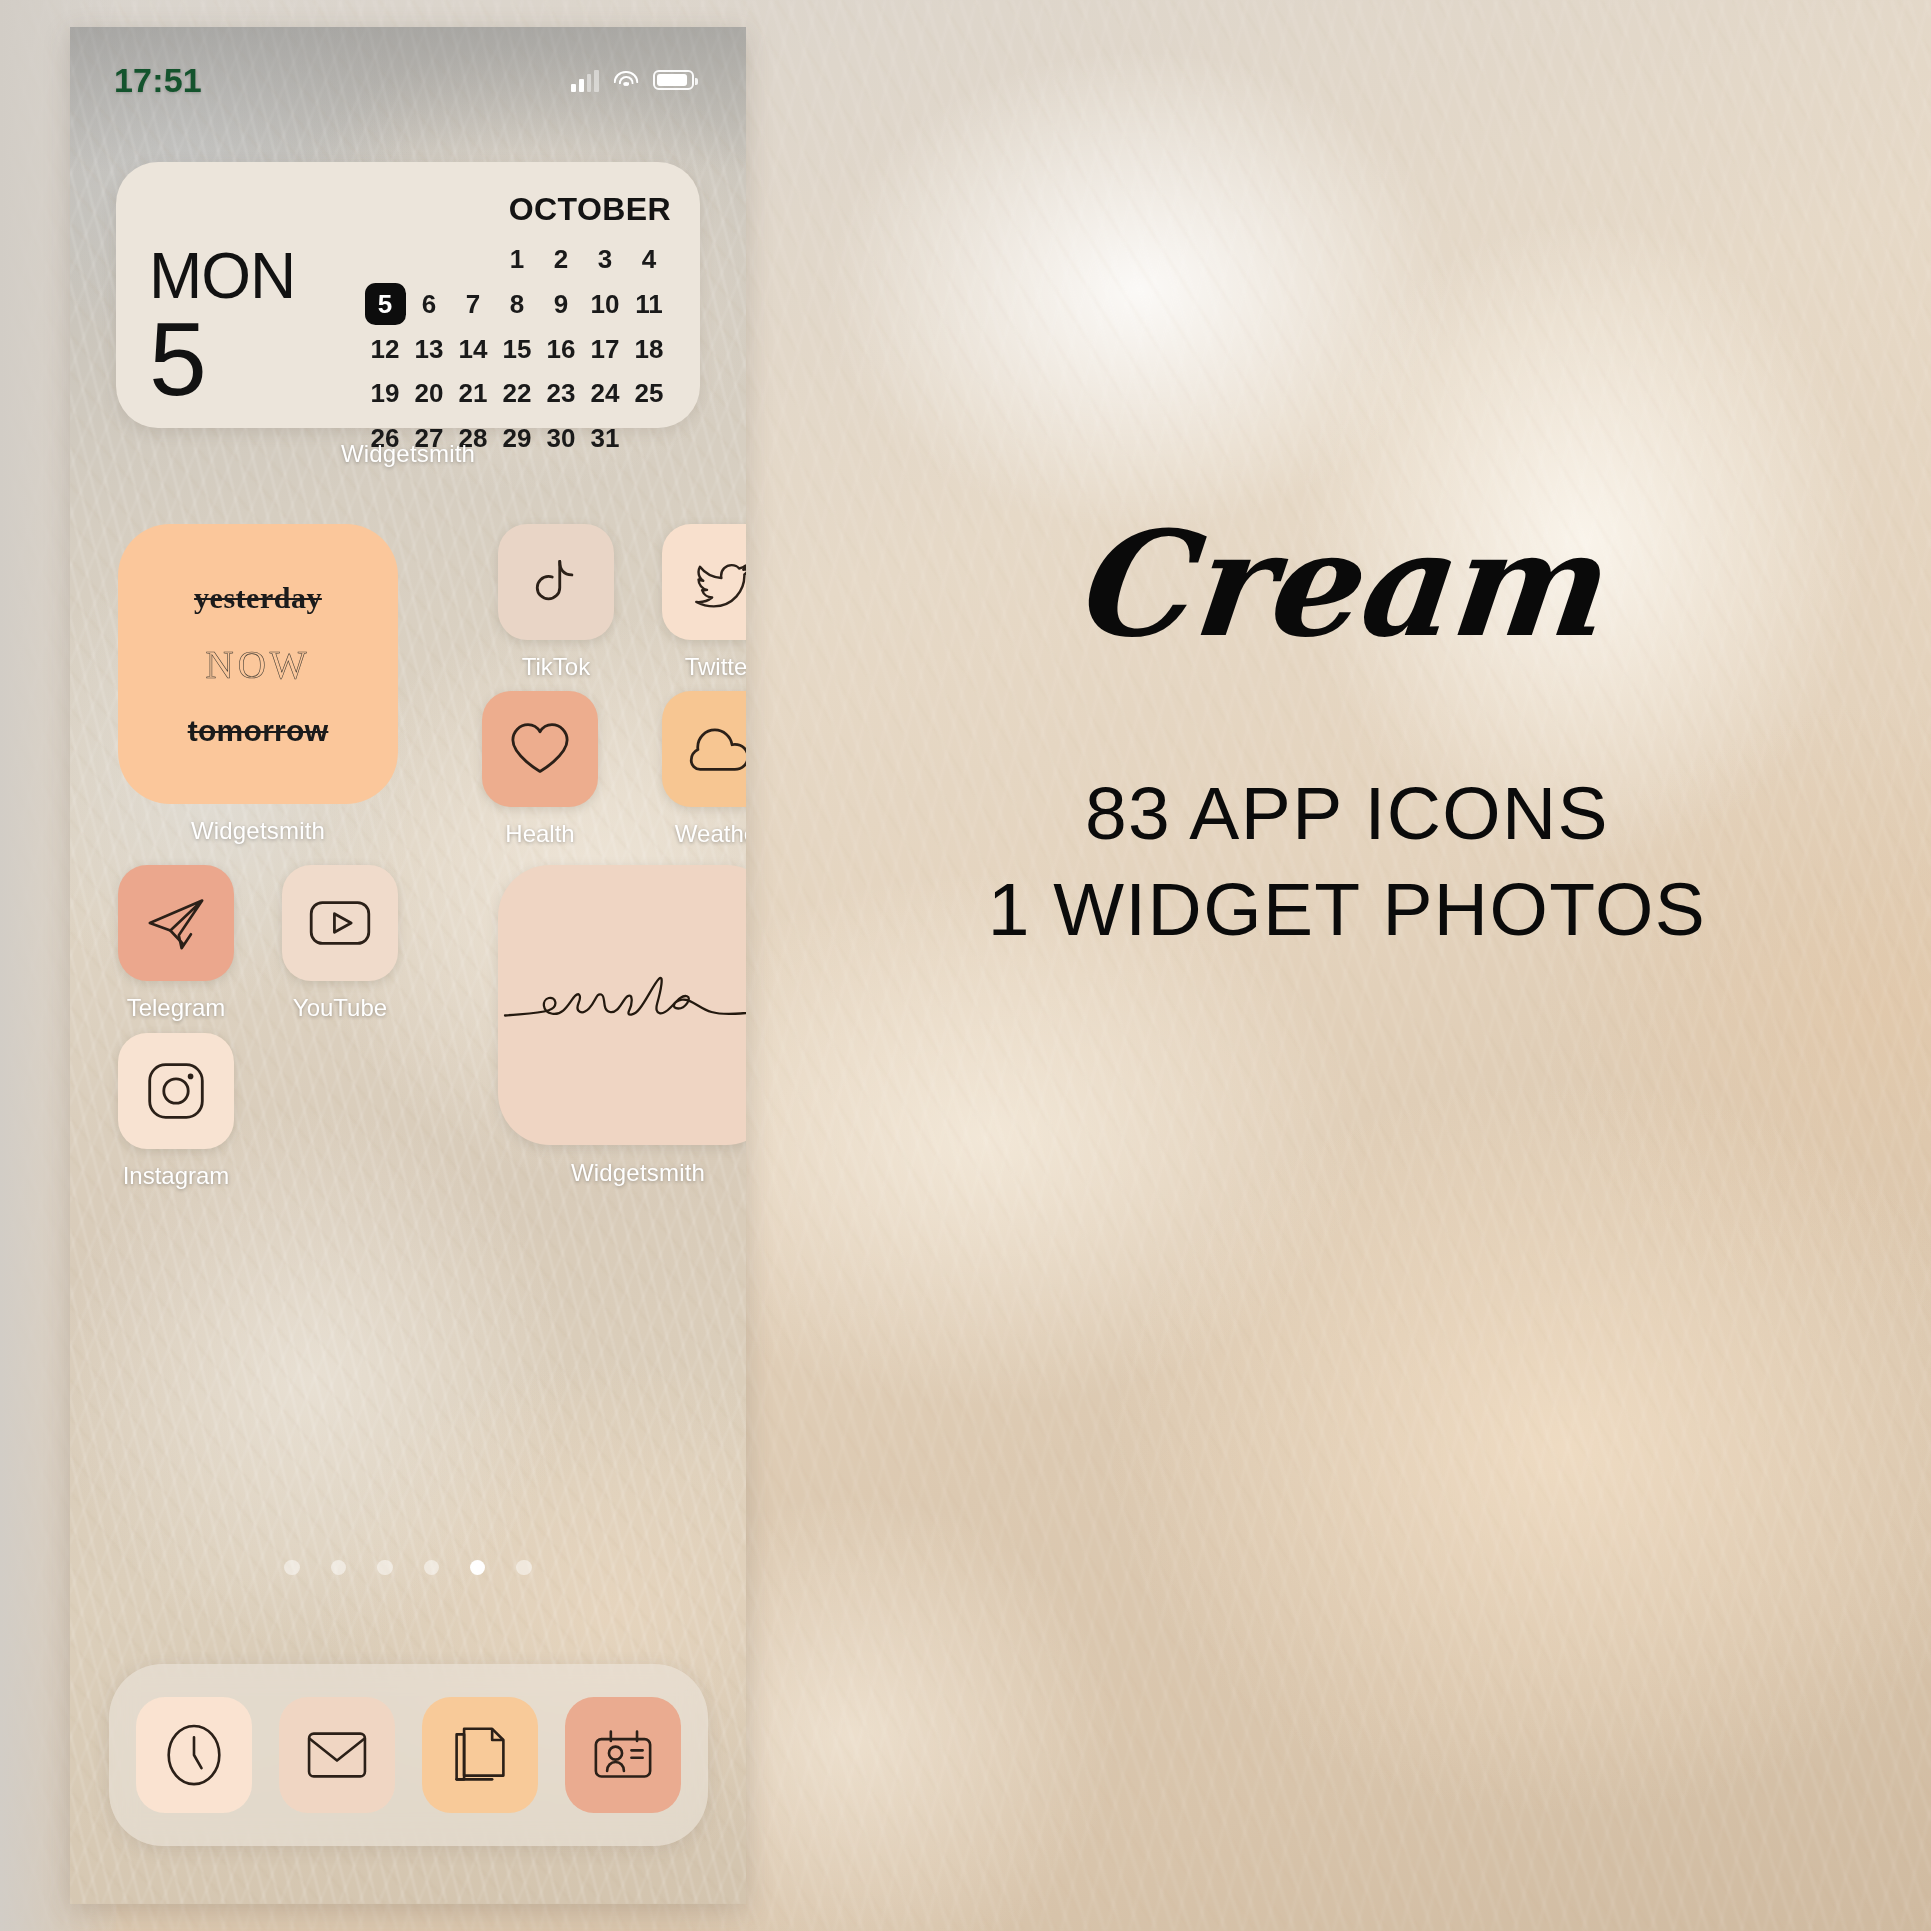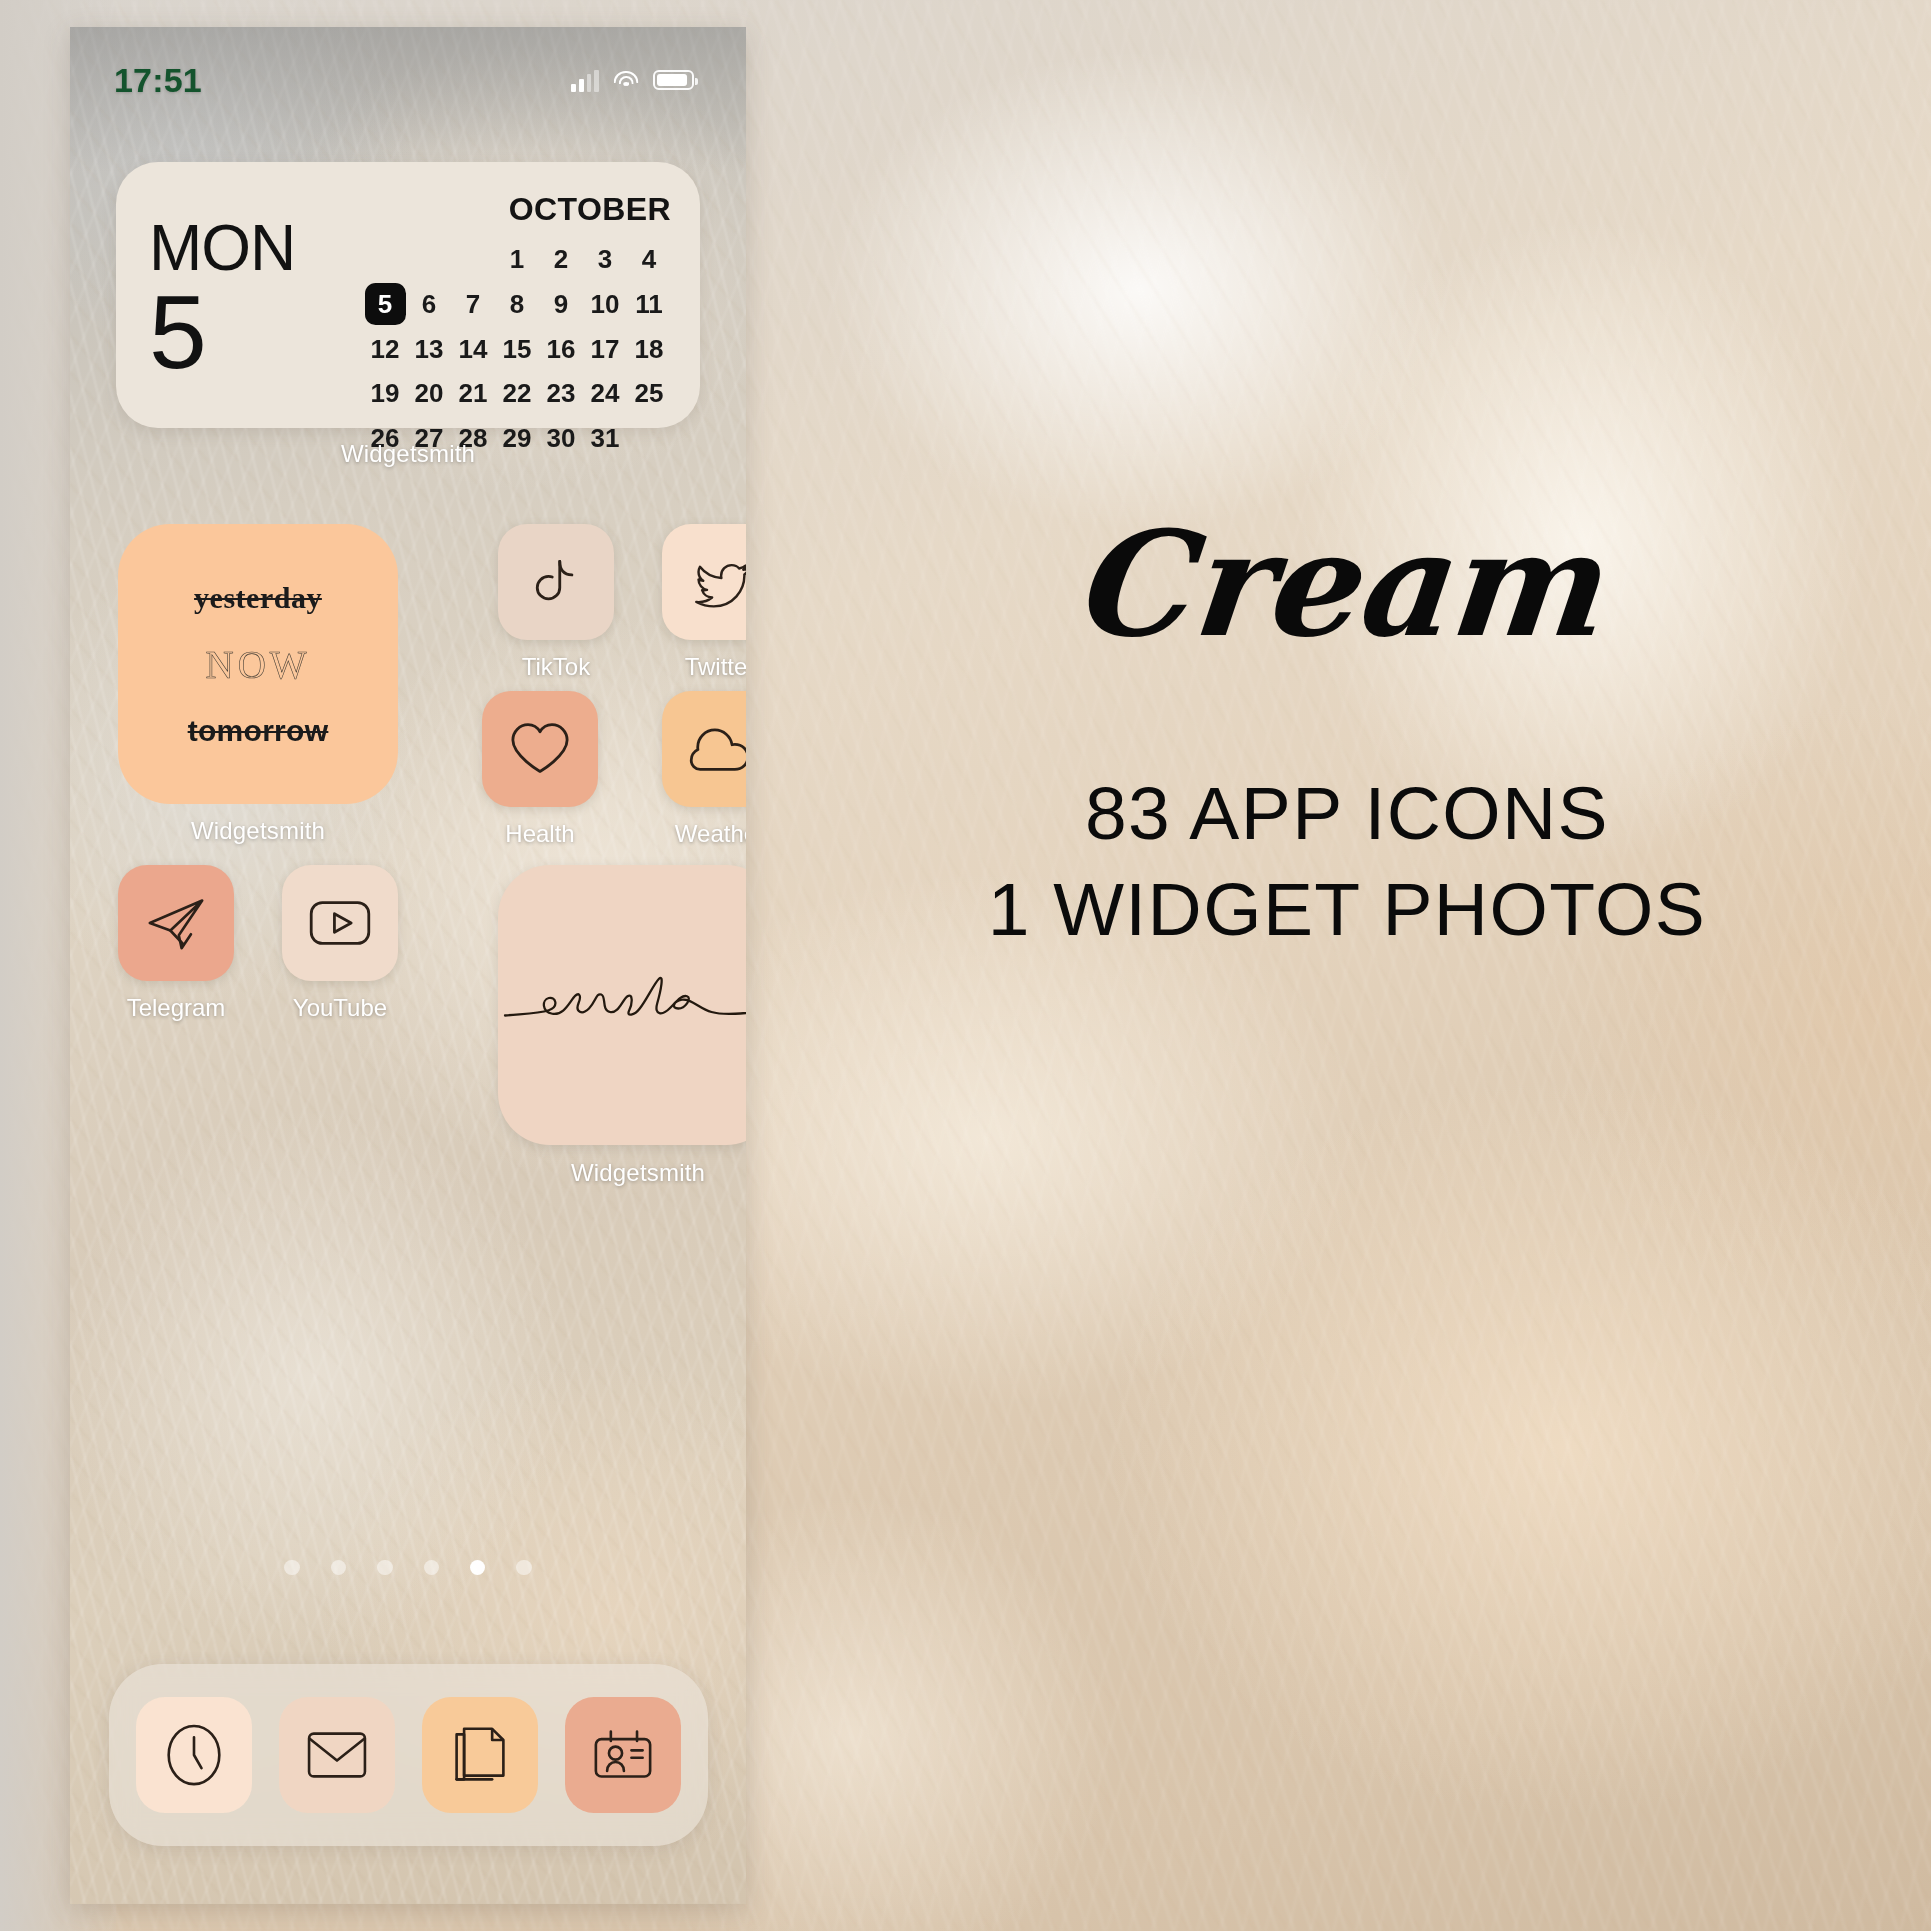--- a/index.html
+++ b/index.html
@@ -96,21 +96,21 @@
   
   .home{ position:absolute; inset:0; padding:0 44px; z-index:4; }
 
   
   .cal-widget{
     position:absolute; left:46px; top:135px; width:584px; height:266px;
     background:#ece5db; border-radius:42px;
     display:flex; padding:25px 29px 19.3px 33px;
     box-shadow:0 4.8px 15.4px rgba(90,78,64,.14);
   }
-  .cal-left{ width:214px; display:flex; flex-direction:column; justify-content:center; padding-top:3.9px;}
+  .cal-left{ width:214px; display:flex; flex-direction:column; justify-content:flex-end; padding-top:3.9px;}
   .cal-dow{ font-size:64px; font-weight:400; letter-spacing:-1px; color:#121212; line-height:.96; font-family:"Liberation Sans", sans-serif;}
   .cal-daynum{ font-size:104px; font-weight:400; color:#121212; line-height:.94; margin-top:3.9px;}
   .cal-right{ flex:1; padding-top:3.9px; }
   .cal-month{ text-align:right; font-size:32px; font-weight:700; letter-spacing:0.4px; color:#141414; margin-bottom:11.6px;}
   .cal-grid{ display:grid; grid-template-columns:repeat(7,1fr); row-gap:4.8px; }
   .cal-cell{ height:40px; display:flex; align-items:center; justify-content:center;
      font-size:26px; font-weight:600; color:#1a1a1a; }
   .cal-cell.today{ }
   .cal-cell.today span{
      display:flex; align-items:center; justify-content:center;
@@ -374,20 +374,30 @@
       </div>
     <div class="app" id="app-5" style="left:212px; top:838px;">
         <div class="tile" style="background: rgb(240, 219, 203);">
           <svg width="66" height="52" viewBox="0 0 70 56">
             <rect x="4" y="6" width="62" height="44" rx="12" fill="none" stroke="#2b2018" stroke-width="3"></rect>
             <path d="M29 18l18 10-18 10z" fill="none" stroke="#2b2018" stroke-width="3" stroke-linejoin="round"></path>
           </svg>
         </div>
         <div class="name">YouTube</div>
       </div>
+    <div class="app" id="app-6" style="left:48px;  top:1006px;">
+        <div class="tile" style="background: rgb(248, 227, 210);">
+          <svg width="62" height="62" viewBox="0 0 66 66">
+            <rect x="5" y="5" width="56" height="56" rx="17" fill="none" stroke="#2b2018" stroke-width="3"></rect>
+            <circle cx="33" cy="33" r="13" fill="none" stroke="#2b2018" stroke-width="3"></circle>
+            <circle cx="48.5" cy="17.5" r="3" fill="#2b2018"></circle>
+          </svg>
+        </div>
+        <div class="name">Instagram</div>
+      </div>
 
     <div class="smile-widget">
       <svg viewBox="0 0 320 120">
         <path d="M8 72 C30 70 46 70 58 66 C70 62 66 50 58 52 C50 54 50 68 62 70
                  C74 72 80 60 86 52 C92 44 96 48 92 58 C88 68 96 72 104 64
                  C112 56 112 46 118 48 C124 50 118 66 128 68 C138 70 142 54 148 50
                  C154 46 154 58 150 66 C146 74 156 72 162 64 C170 54 178 36 184 30
                  C190 24 186 44 182 58 C178 72 188 72 196 64 C204 56 210 48 216 50
                  C222 52 214 64 206 64 C198 64 200 56 210 54 C220 52 230 64 244 68
                  C258 72 280 70 312 66" fill="none" stroke="#23190f" stroke-width="2.6" stroke-linecap="round" stroke-linejoin="round"></path>

